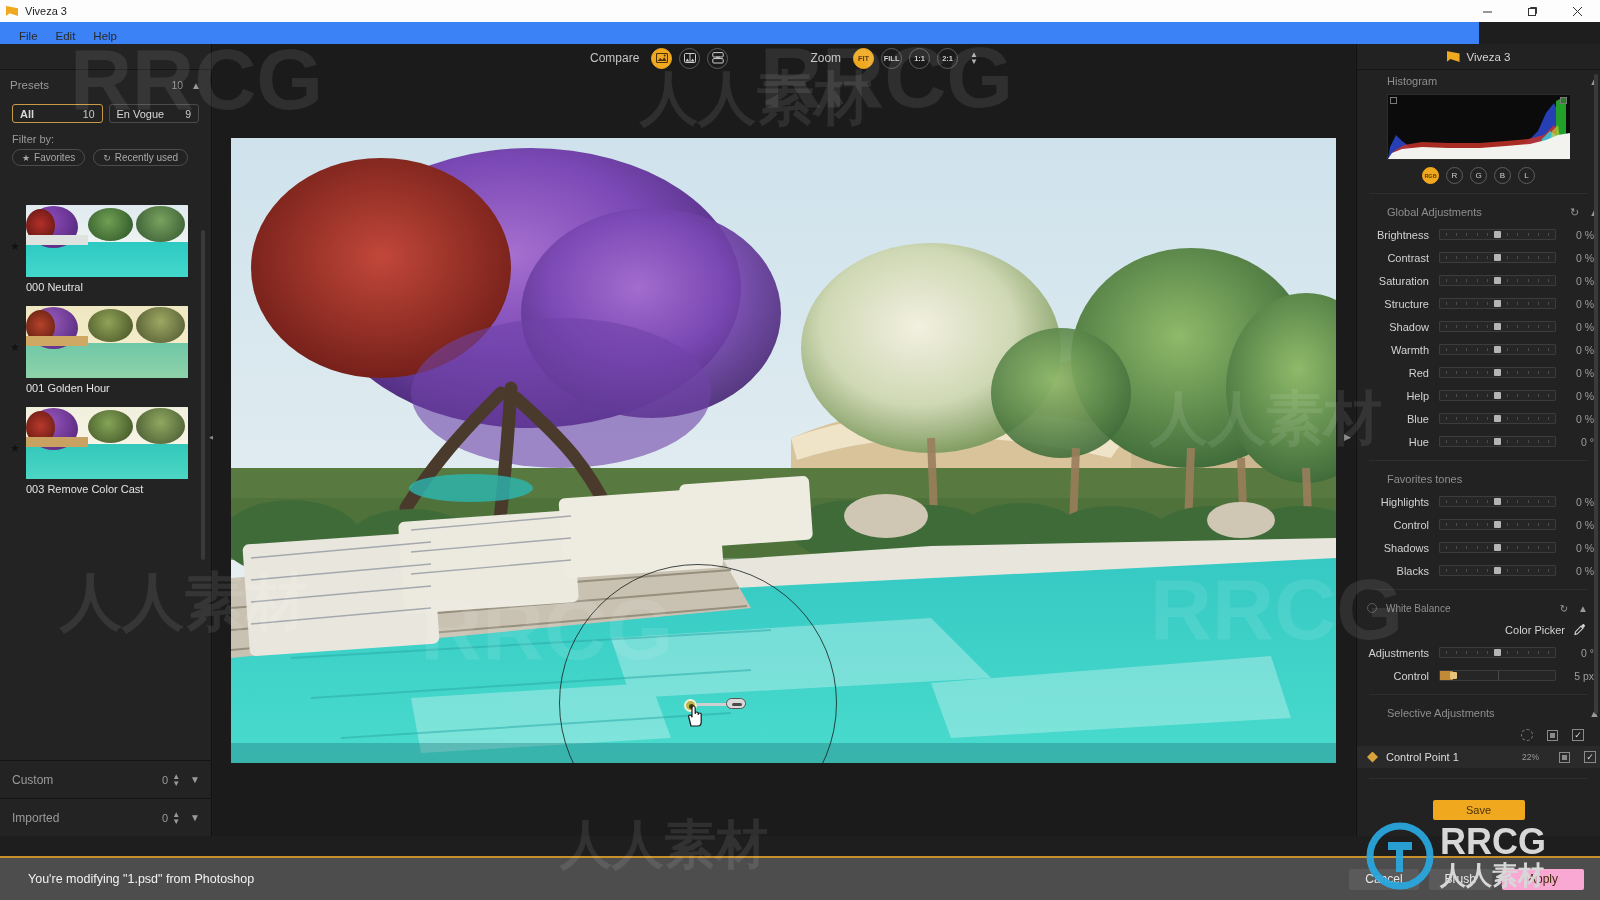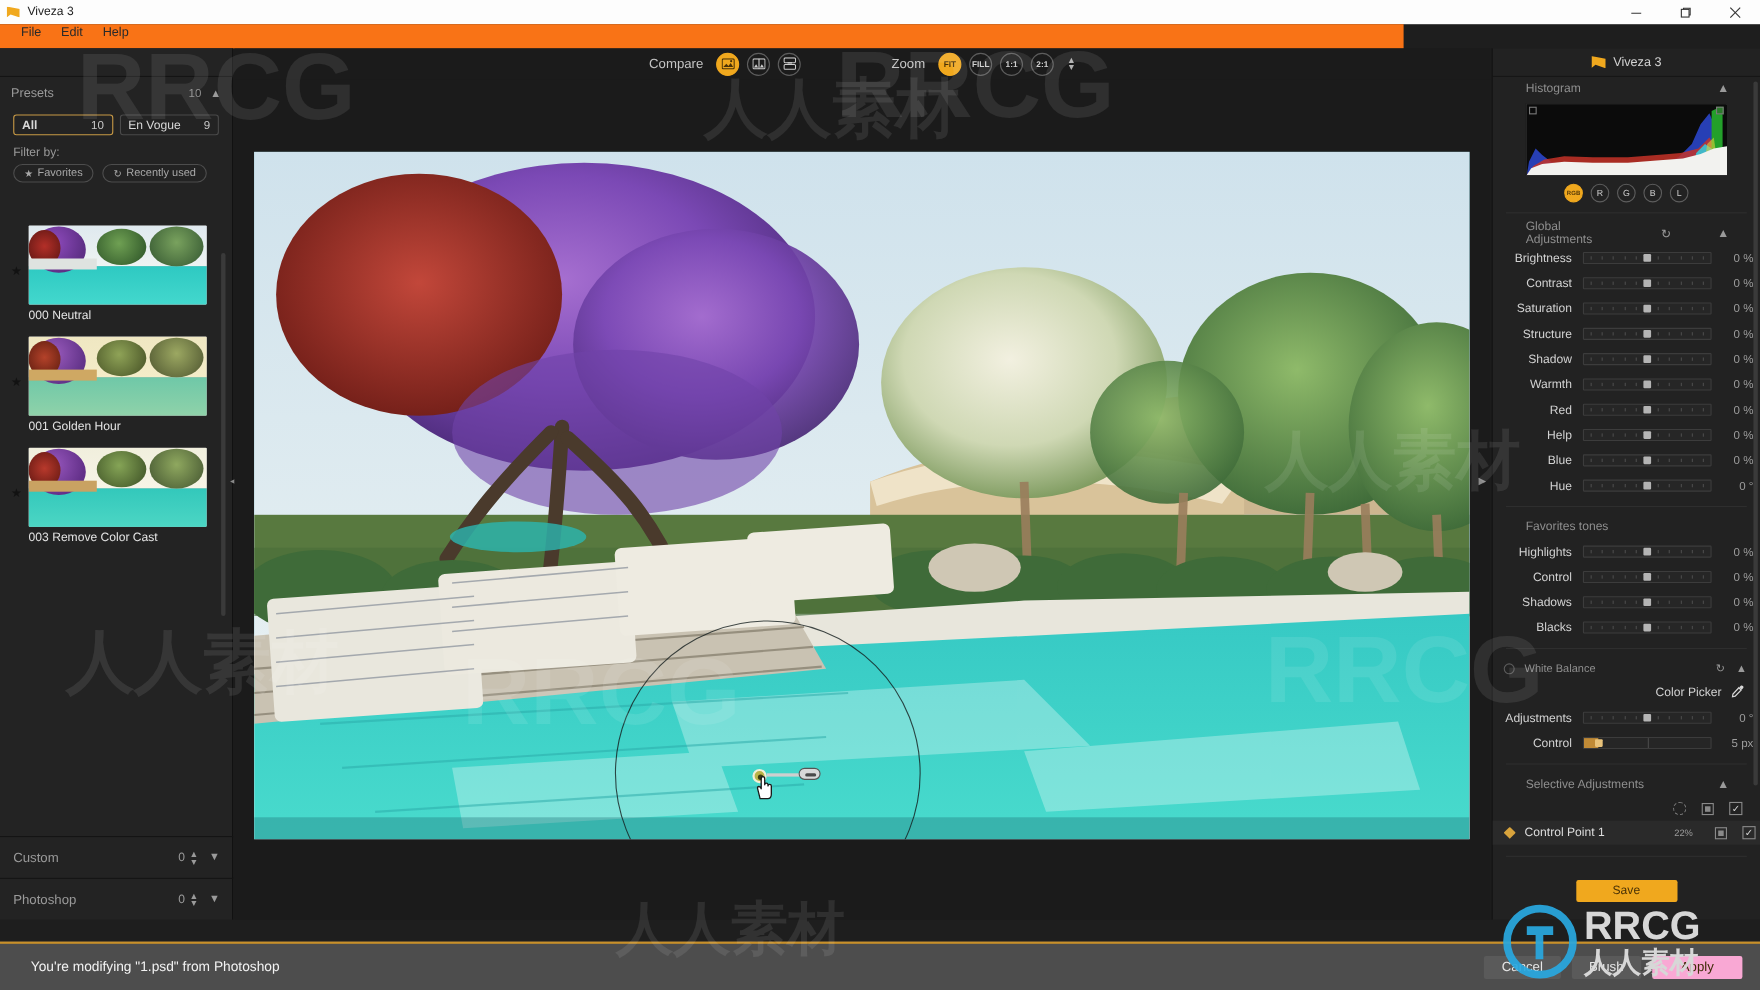--- a/index.html
+++ b/index.html
@@ -11,21 +11,21 @@
   .titlebar { position:absolute; left:0; top:0; width:1600px; height:22px; background:#fdfdfd; display:flex; align-items:center; }
   .tb-icon { width:14px; height:14px; margin-left:5px; margin-right:6px; position:relative; }
   .tb-icon .flag { position:absolute; left:1px; top:2px; width:12px; height:10px; background:#f0a81e;
      clip-path: polygon(0 0, 100% 22%, 100% 100%, 30% 72%, 0 100%); }
   .tb-title { font-size:11px; color:#222; }
   .tb-btns { position:absolute; right:0; top:0; height:22px; display:flex; }
   .tb-btn { width:45px; height:22px; display:flex; align-items:center; justify-content:center; color:#333; font-size:12px; }
   .tb-btn svg{display:block;}
 
   
-  .menubar { position:absolute; left:0; top:22px; width:1276px; height:22px; background:#f97316; display:flex; align-items:flex-start; padding-left:10px; }
+  .menubar { position:absolute; left:0; top:22px; width:1479px; height:22px; background:#3b82f6; display:flex; align-items:flex-end; padding-left:10px; }
   .menu-item { font-size:11.5px; color:#2a2a2a; padding:2px 9px; }
 
   
   .left { position:absolute; left:0; top:44px; width:212px; height:792px; background:#232323; border-right:1px solid #101010; }
   .left-top-gap { height:26px; background:#232323; border-bottom:1px solid #141414;}
   .presets-hdr { height:30px; display:flex; align-items:center; padding:0 10px; font-size:11.5px; color:#9a9a9a; }
   .presets-hdr .t { flex:1; }
   .presets-hdr .c { font-size:10.5px; color:#8d8d8d; margin-right:8px;}
   .chev { color:#9a9a9a; font-size:10px; display:inline-block; }
   .tabs { display:flex; gap:6px; padding:4px 12px 0 12px;}
@@ -81,21 +81,21 @@
   .cp-handle:after{content:"";position:absolute;left:5px;top:4px;width:10px;height:3px;background:#4a4a4a;border-radius:2px;}
   .cursor{position:absolute;left:455px;top:566px;}
 
   .collapse-r { position:absolute; right:2px; top:356px; width:11px; height:18px; color:#8a8a8a; font-size:9px; display:flex;align-items:center;justify-content:center;}
 
   
   .right { position:absolute; left:1356px; top:44px; width:244px; height:792px; background:#222222; border-left:1px solid #101010; }
   .r-hdr { height:26px; display:flex; align-items:center; justify-content:center; gap:7px; border-bottom:1px solid #161616;}
   .r-hdr .flag{width:13px;height:11px;background:#f0a81e;clip-path:polygon(0 0,100% 22%,100% 100%,30% 72%,0 100%);}
   .r-hdr .t{font-size:11.5px;color:#d4d4d4;}
-  .sec-hdr{height:22px;display:flex;align-items:center;padding:0 28px 0 30px;font-size:11px;color:#8e8e8e;gap:32px;}
+  .sec-hdr{height:22px;display:flex;align-items:center;padding:0 0 0 30px;font-size:11px;color:#8e8e8e;}
   .sec-hdr .t{flex:1;}
   .sec-hdr .ic{margin-left:10px;font-size:11px;color:#9a9a9a;}
   .hist { margin:2px 30px 0 30px; height:66px; background:#0b0b0b; position:relative; border:1px solid #2c2c2c;}
   .hist svg{display:block;}
   .hist .hsq{position:absolute;width:7px;height:7px;border:1px solid #7a7a7a;top:2px;}
   .chan { display:flex; justify-content:center; gap:7px; margin-top:7px;}
   .cbtn{width:17px;height:17px;border-radius:50%;border:1px solid #5d5d5d;display:flex;align-items:center;justify-content:center;font-size:8px;color:#cfcfcf;}
   .cbtn.on{background:#f0a81e;border-color:#f0a81e;color:#5a3c08;font-size:5.5px;font-weight:bold;}
   .divider{height:1px;background:#2e2e2e;margin:7px 12px;}
 
@@ -257,21 +257,21 @@
     </div>
 
     <div class="left-foot">
       <div class="foot-row">
         <span class="t">Custom</span>
         <span class="n">0</span>
         <span class="spin">▲<br>▼</span>
         <span class="chev-d">▼</span>
       </div>
       <div class="foot-row">
-        <span class="t">Photoshop</span>
+        <span class="t">Imported</span>
         <span class="n">0</span>
         <span class="spin">▲<br>▼</span>
         <span class="chev-d">▼</span>
       </div>
     </div>
   </div>
 
   <div class="collapse-l">◀</div>
 
   <div class="toolbar">

